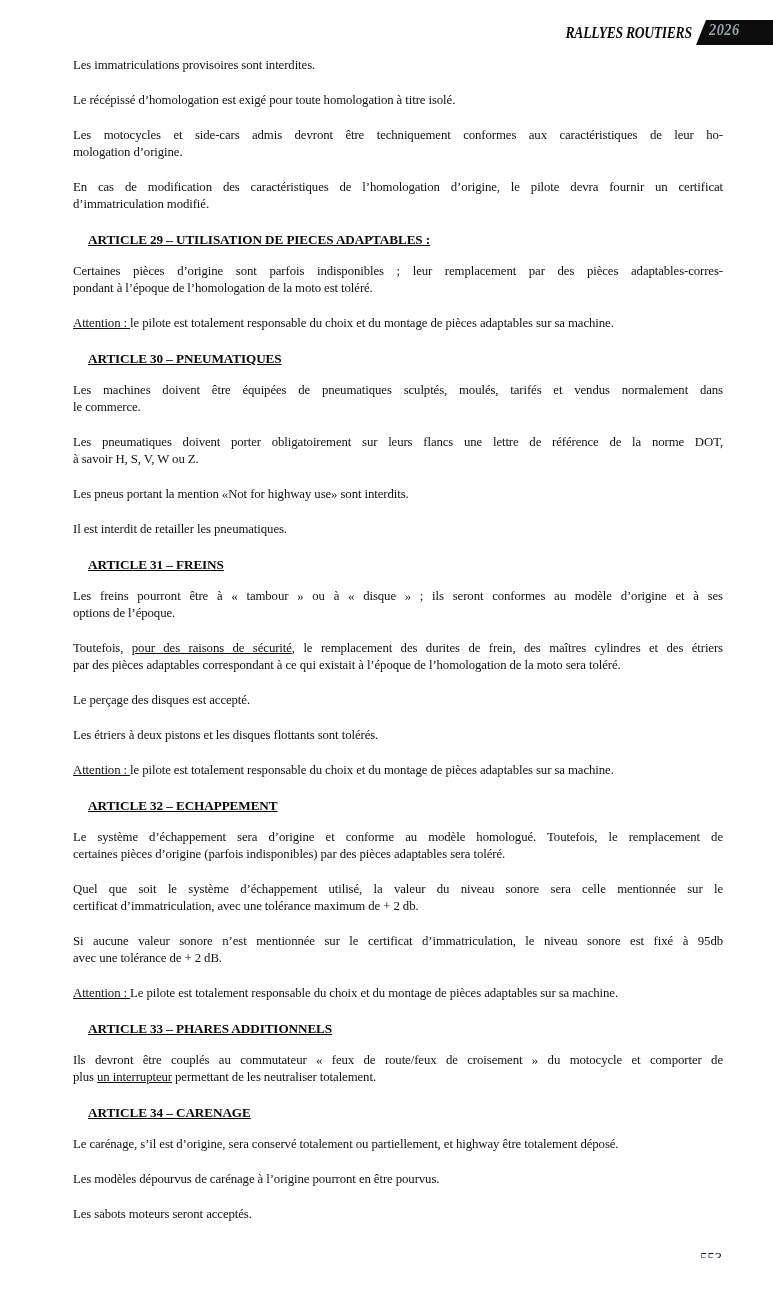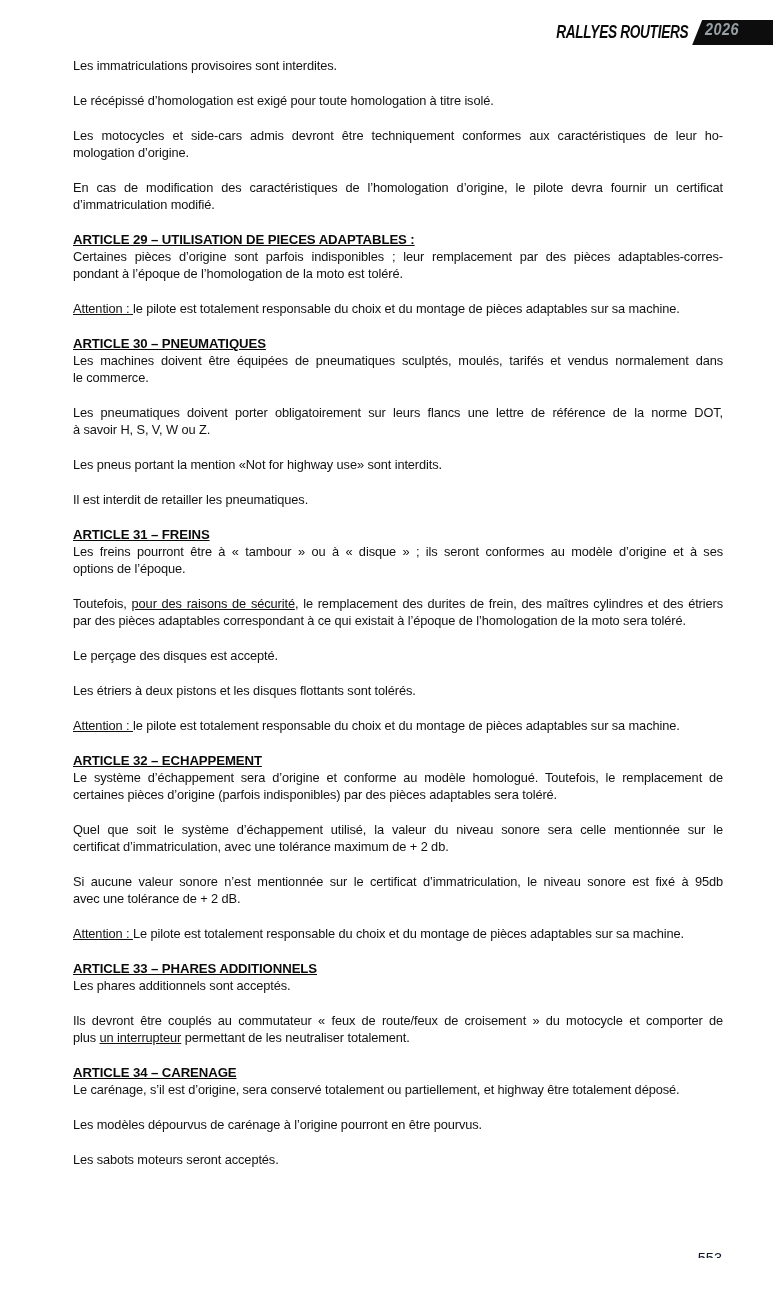--- a/index.html
+++ b/index.html
@@ -1,35 +1,35 @@
 <!DOCTYPE html>
 <html><head>
 <meta charset="utf-8">
 <style>
   html,body { margin:0; padding:0; background:#ffffff; }
   body { width:773px; height:1300px; font-family:"Liberation Sans", sans-serif; }
-  .page { position:relative; width:773px; height:1258px; background:#ffffff; color:#101010; overflow:hidden; }
+  .page { position:relative; width:773px; height:1258px; background:#ffffff; color:#101010; overflow:hidden;font-family:Liberation Serif, serif; }
 
   
   .hdr { position:absolute; top:20px; right:0; height:25px; display:flex; align-items:center; }
   .ht { font-style:italic; font-weight:bold; font-size:17.5px; letter-spacing:-0.4px;
         display:inline-block; transform:scaleX(0.78); transform-origin:100% 50%;
         white-space:nowrap; color:#0a0a0a; }
   .yb { display:inline-flex; align-items:flex-start; margin-left:4px; background:#0d0d0d;
         height:25px; padding:0 28px 0 13px;
         clip-path:polygon(10px 0, 100% 0, 100% 100%, 0 100%); }
   .yt { font-style:italic; font-weight:bold; font-size:17px; letter-spacing:0.5px;
         display:inline-block; transform:scaleX(0.85); transform-origin:0 50%; }
 
   
   .col { position:absolute; left:73px; top:57px; width:650px;
          font-size:12.8px; line-height:17px; letter-spacing:-0.1px; color:#111; }
   .p  { margin:0 0 18px 0; }
   .h  { font-size:13.2px; font-weight:bold; text-decoration:underline;
-        margin:0; line-height:17px; letter-spacing:-0.1px; color:#0a0a0a; }
+        margin:15px; line-height:17px; letter-spacing:-0.1px; color:#0a0a0a; }
   .ln { display:block; }
   .fill { text-align:justify; text-align-last:justify; }
   .u  { text-decoration:underline;text-align:right; }
 
   .pagenum { position:absolute; right:51px; top:1250px; font-size:14.5px; color:#0f172a; }
 </style>
 </head>
 <body>
 
 <div class="page">
@@ -121,23 +121,20 @@
     </p>
 
     <p class="p">
       <span class="ln fill">Si aucune valeur sonore n’est mentionnée sur le certificat d’immatriculation, le niveau sonore est fixé à 95db</span>
       <span class="ln">avec une tolérance de + 2 dB.</span>
     </p>
 
     <p class="p"><span class="u">Attention : </span><span>Le pilote est totalement responsable du choix et du montage de pièces adaptables sur sa machine.</span></p>
 
     <h2 class="h">ARTICLE 33 – PHARES ADDITIONNELS</h2>
-    <p class="p">
-        <span class="ln">Les phares additionnels sont acceptés.</span>
-      </p>
 
     <p class="p">
       <span class="ln fill">Ils devront être couplés au commutateur « feux de route/feux de croisement » du motocycle et comporter de</span>
       <span class="ln"><span>plus </span><span class="u">un interrupteur</span><span> permettant de les neutraliser totalement.</span></span>
     </p>
 
     <h2 class="h">ARTICLE 34 – CARENAGE</h2>
     <p class="p">
         <span class="ln">Le carénage, s’il est d’origine, sera conservé totalement ou partiellement, et highway être totalement déposé.</span>
       </p>

